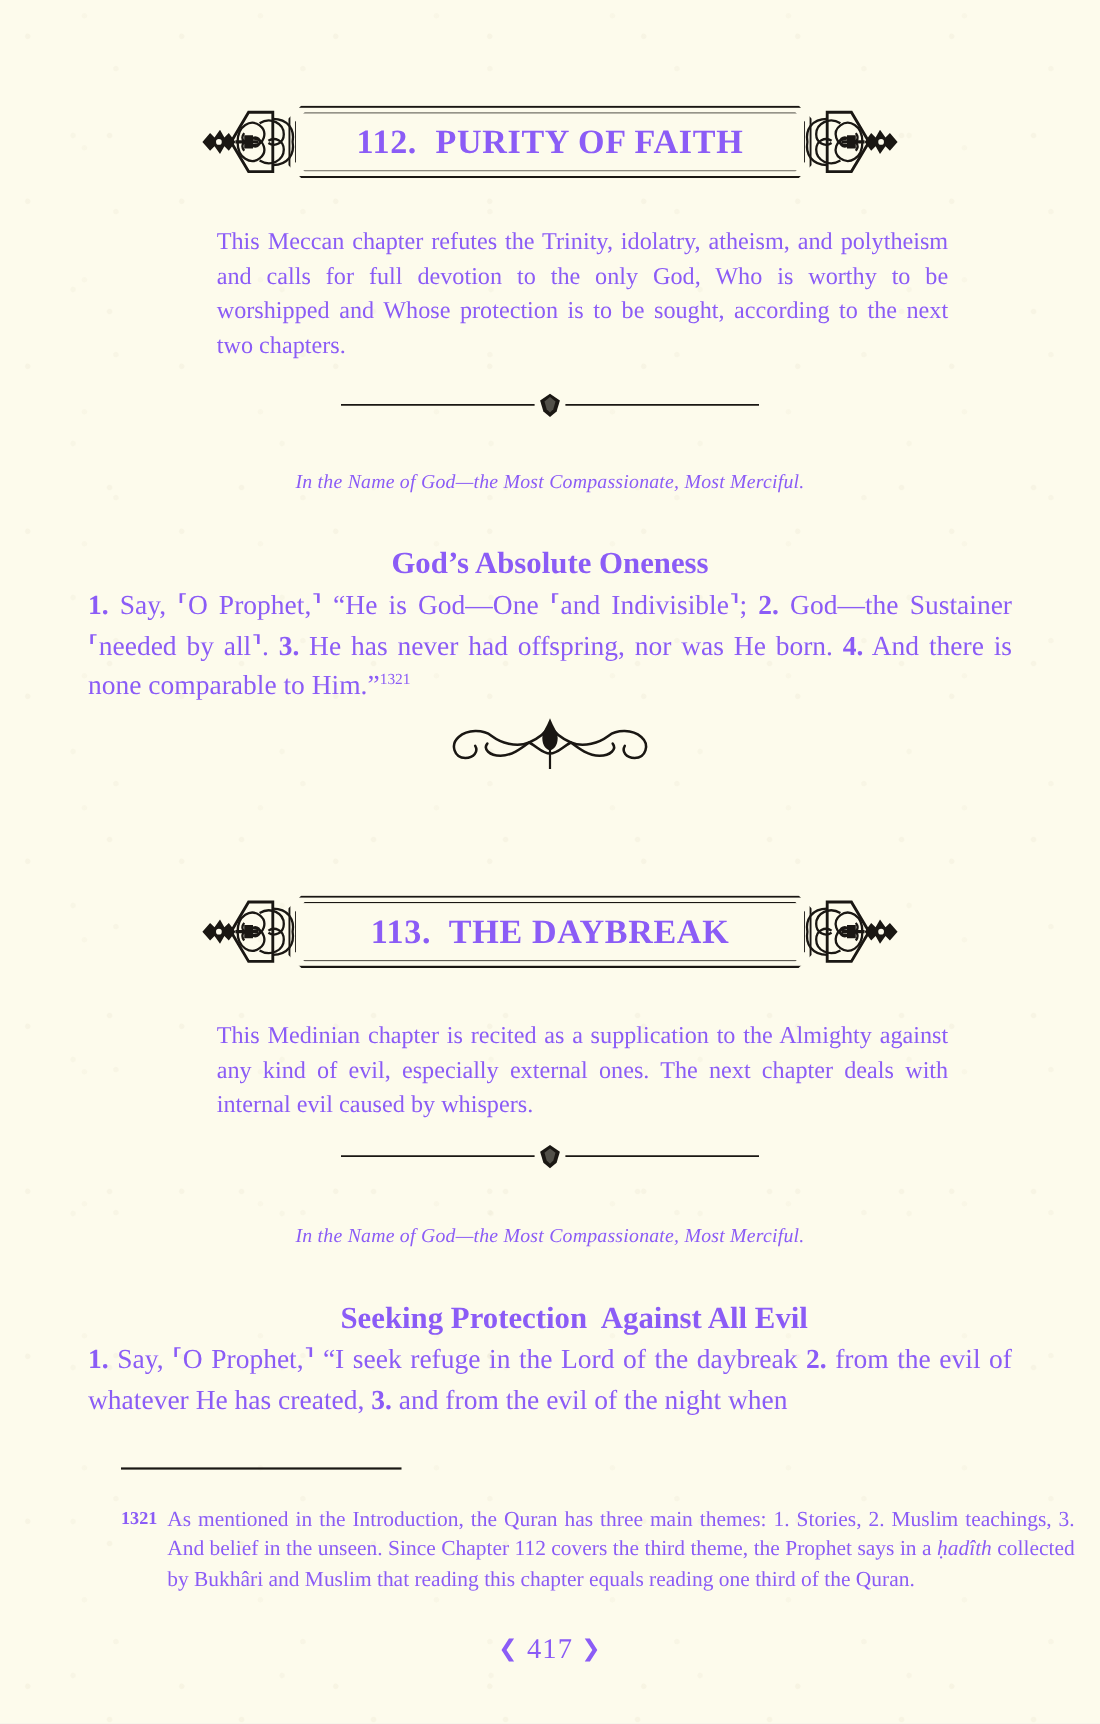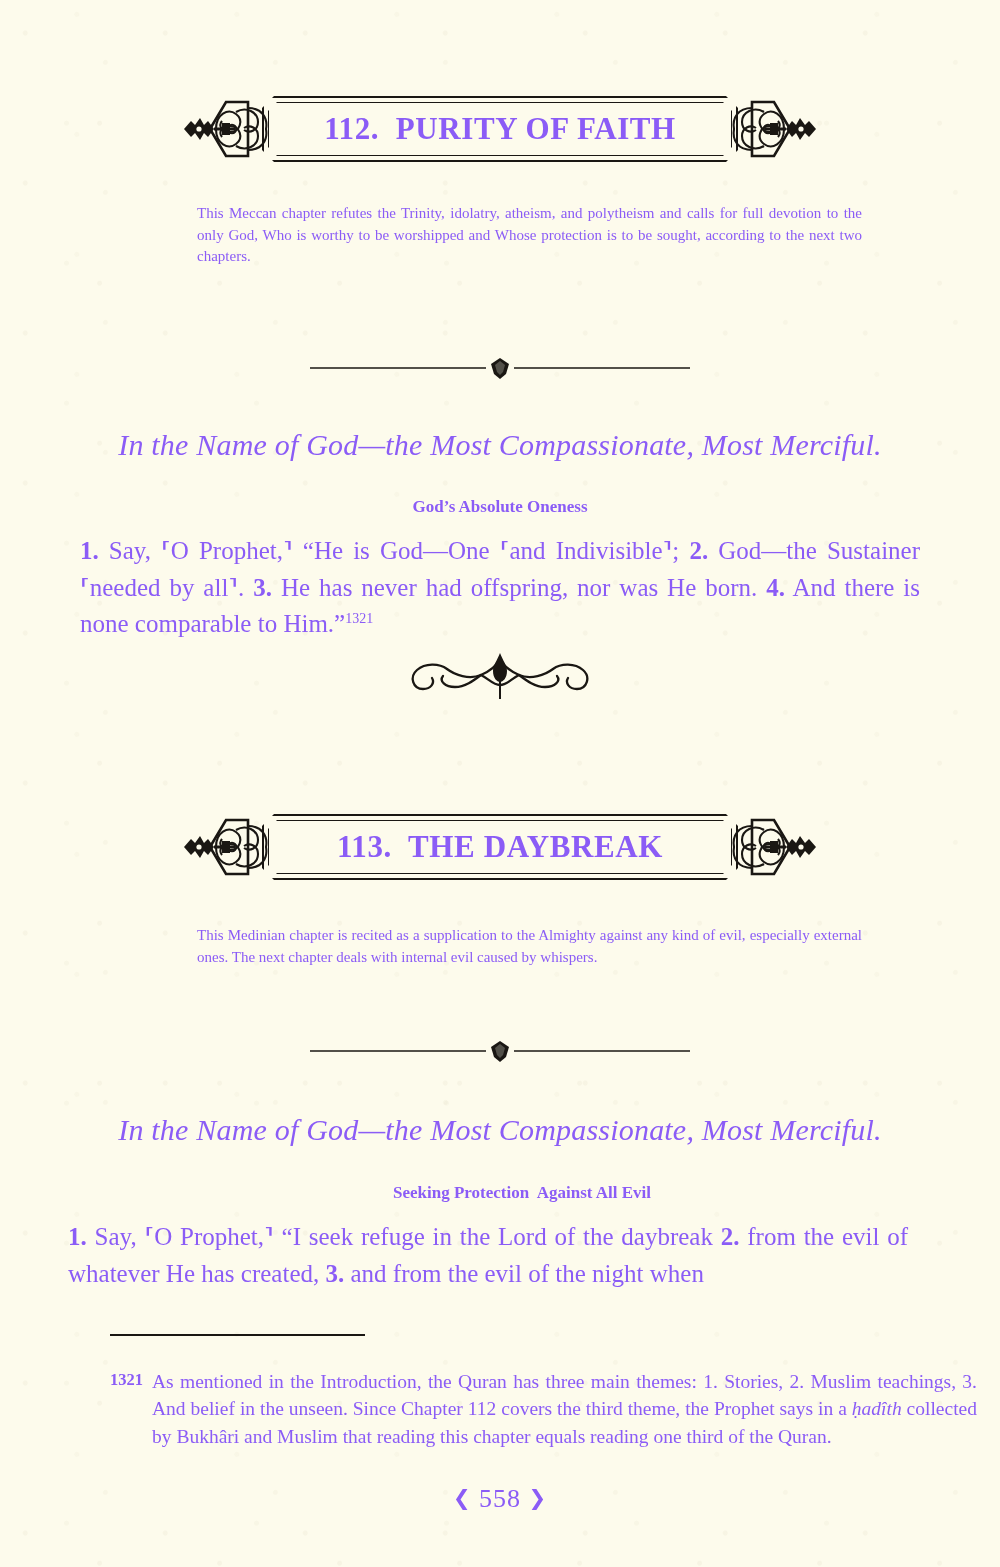--- a/index.html
+++ b/index.html
@@ -77,41 +77,41 @@
     height: 74px;
     z-index: 2;
   }
   .banner-orn.left  { left: 0; }
   .banner-orn.right { right: 0; transform: scaleX(-1); }
 
   
   .intro {
     width: 665px;
     margin: 0 auto;
-    font-size: 15px;
+    font-size: 22px;
     line-height: 1.44;
     text-align: justify;
     text-align-last: left;
   }
   .rule-orn {
     width: 400px;
     height: 26px;
     margin: 0 auto;
     display: block;
   }
   .basmala {
     text-align: center;
     font-style: italic;
-    font-size: 30px;
+    font-size: 18px;
     letter-spacing: .2px;
   }
   .section-head {
     text-align: center;
     font-weight: bold;
-    font-size: 17px;
+    font-size: 28px;
     white-space: pre;
   }
   .verses {
     width: 840px;
     margin: 0 auto;
     font-size: 25px;
     line-height: 1.46;
     text-align: justify;
     text-align-last: left;
   }
@@ -165,21 +165,21 @@
   #div1      { position: absolute; left: 300px; top: 355px; }
   #bas1      { position: absolute; left: 0; right: 0; top: 428px; }
   #head1     { position: absolute; left: 0; right: 0; top: 497px; }
   #verses112 { position: absolute; left: 80px; top: 533px; }
   #flourish1 { position: absolute; left: 395px; top: 651px; }
   #banner113 { position: absolute; left: 170px; top: 810px; text-align: center; }
   #intro113  { position: absolute; left: 197px; top: 925px; }
   #div2      { position: absolute; left: 300px; top: 1038px; }
   #bas2      { position: absolute; left: 0; right: 0; top: 1113px; }
   #head2     { position: absolute; left: 0; right: 0; top: 1183px; padding-left: 44px; }
-  #verses113 { position: absolute; left: 68px; top: 1219px; }
+  #verses113 { position: absolute; left: 80px; top: 1219px; }
   #fnrule    { position: absolute; left: 0; top: 1334px; }
   #fnbody    { position: absolute; left: 0; top: 1348px; }
   #folio     { position: absolute; top: 1484px; }
 </style>
 </head>
 <body>
 
 <div class="page">
 
   <div class="banner" id="banner112">
@@ -326,17 +326,17 @@
     <span>and from the evil of the night when</span>
   </p>
 
   <div class="fn-rule" id="fnrule"></div>
   <p class="footnote" id="fnbody">
     <span class="fn-num">1321</span><span>As mentioned in the Introduction, the Quran has three main themes: 1. Stories, 2. Muslim teachings, 3. And belief in the unseen. Since Chapter 112  covers the third theme, the Prophet says in a </span><i>ḥadîth</i><span> collected by Bukhâri and Muslim that reading this chapter equals reading one third of the Quran.</span>
   </p>
 
   <div class="folio" id="folio">
     <span class="wing">❮</span>
-    <span>558</span>
+    <span>417</span>
     <span class="wing">❯</span>
   </div>
 
 </div>
 
 </body></html>

